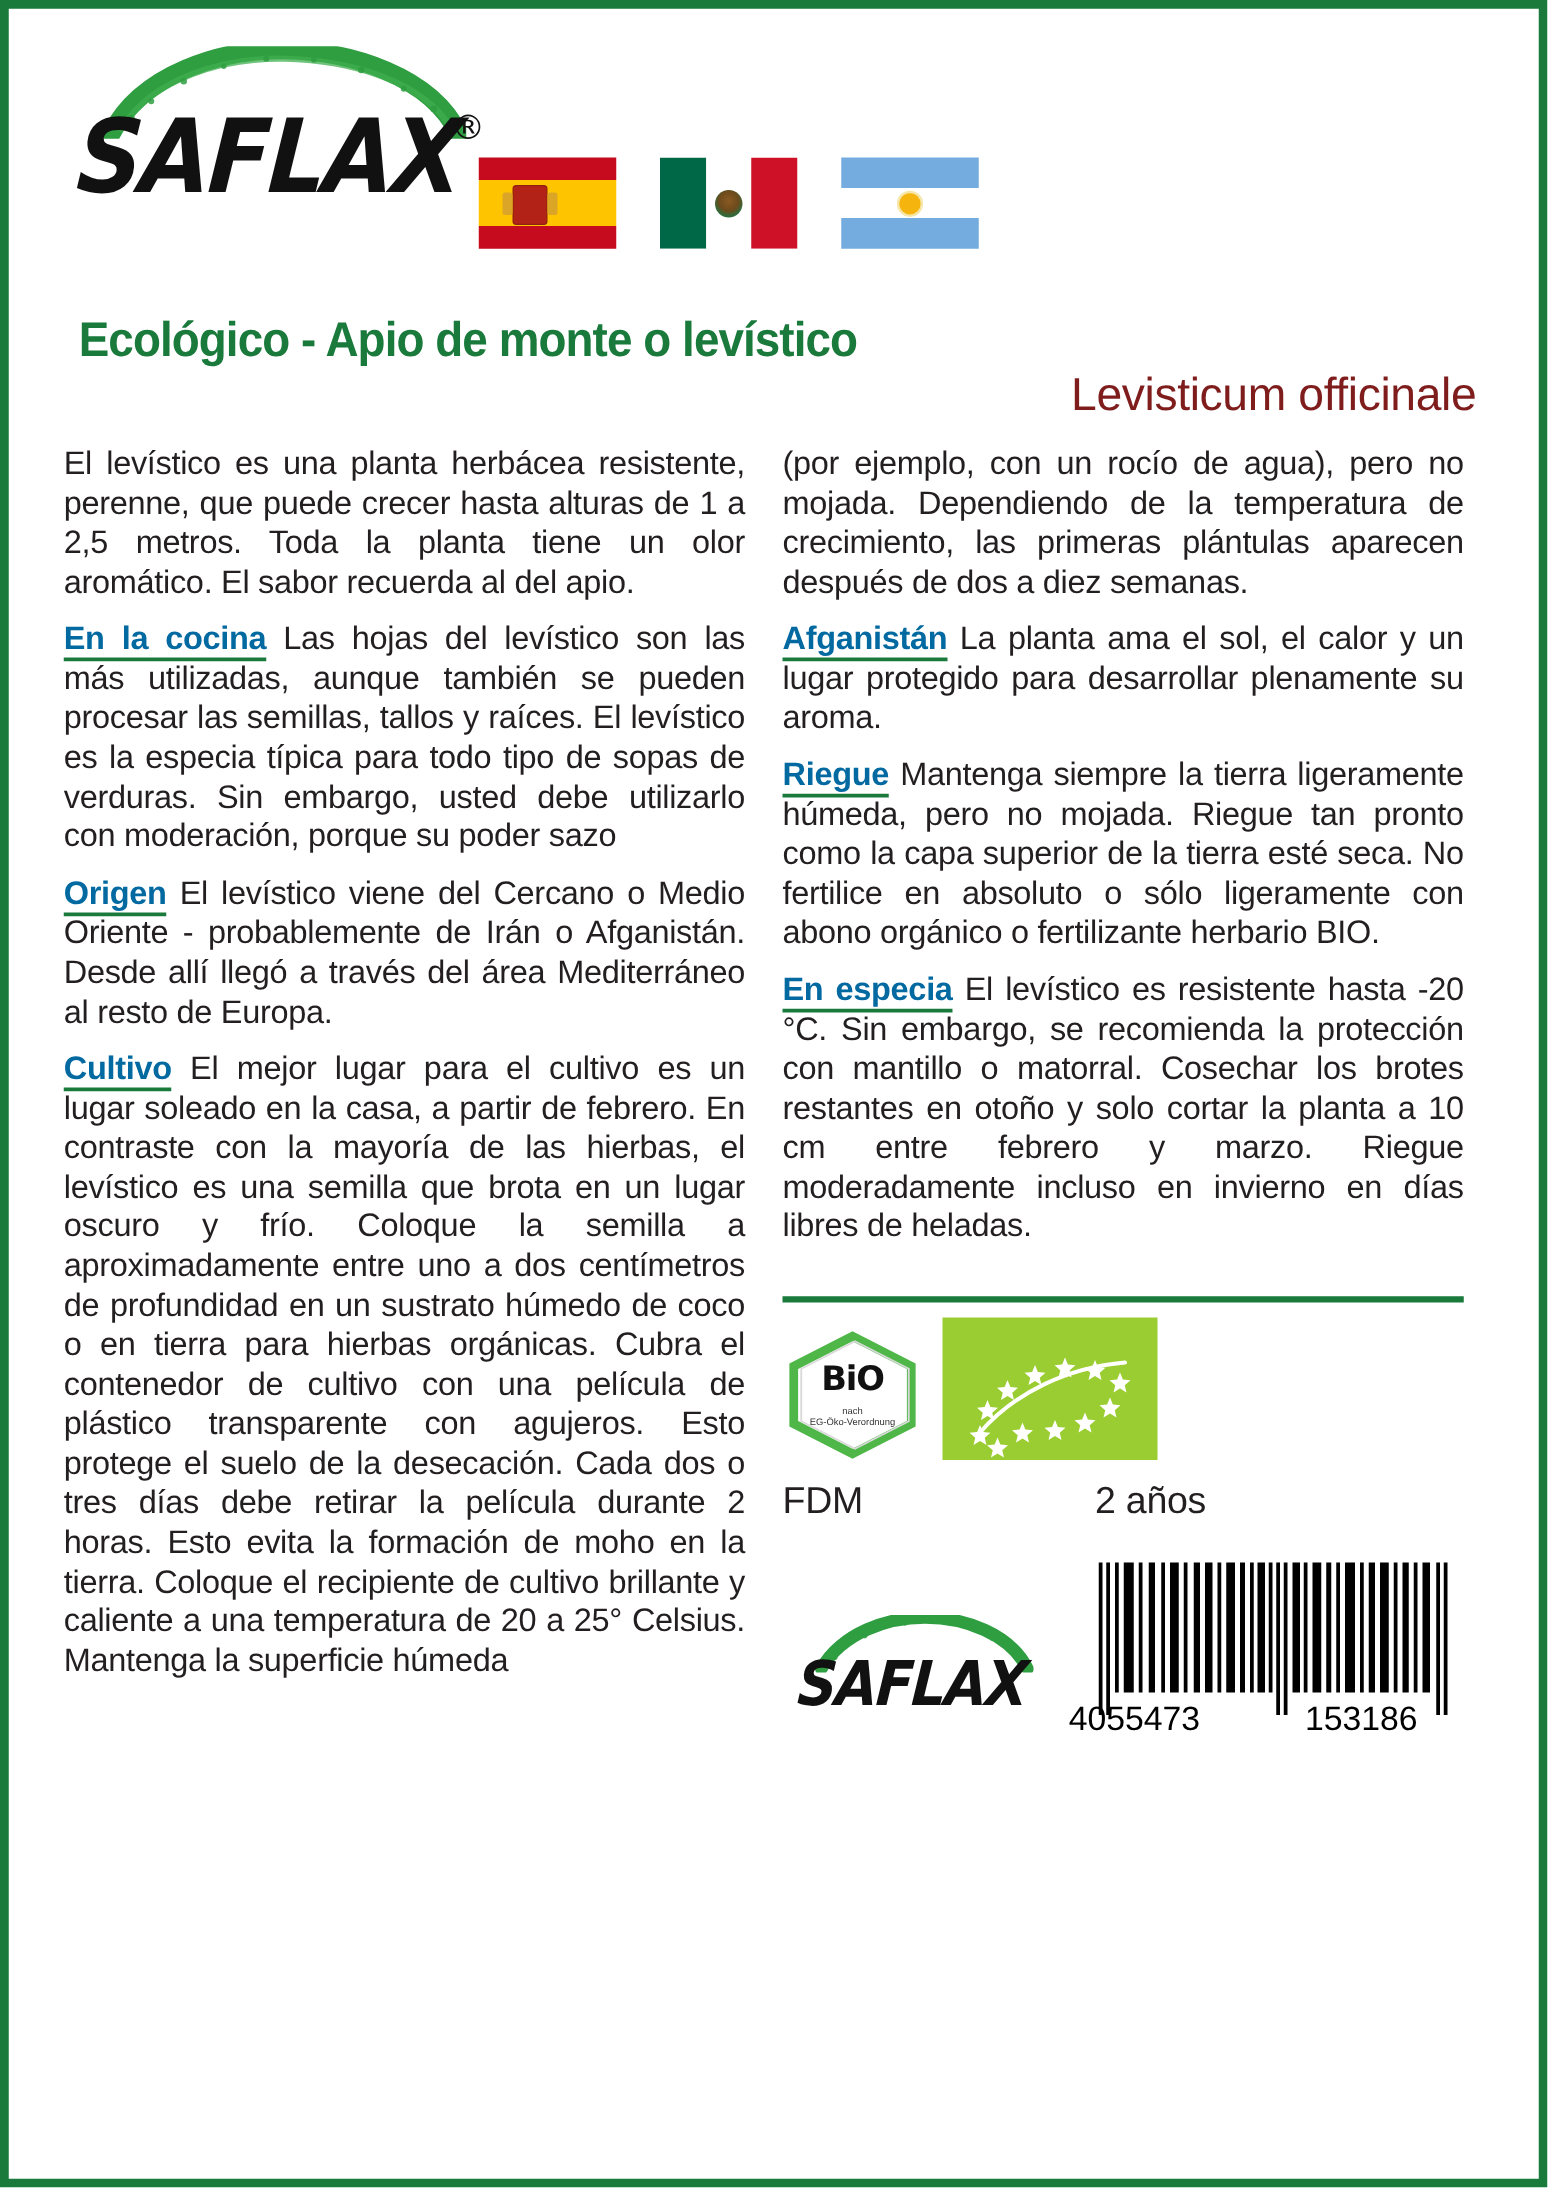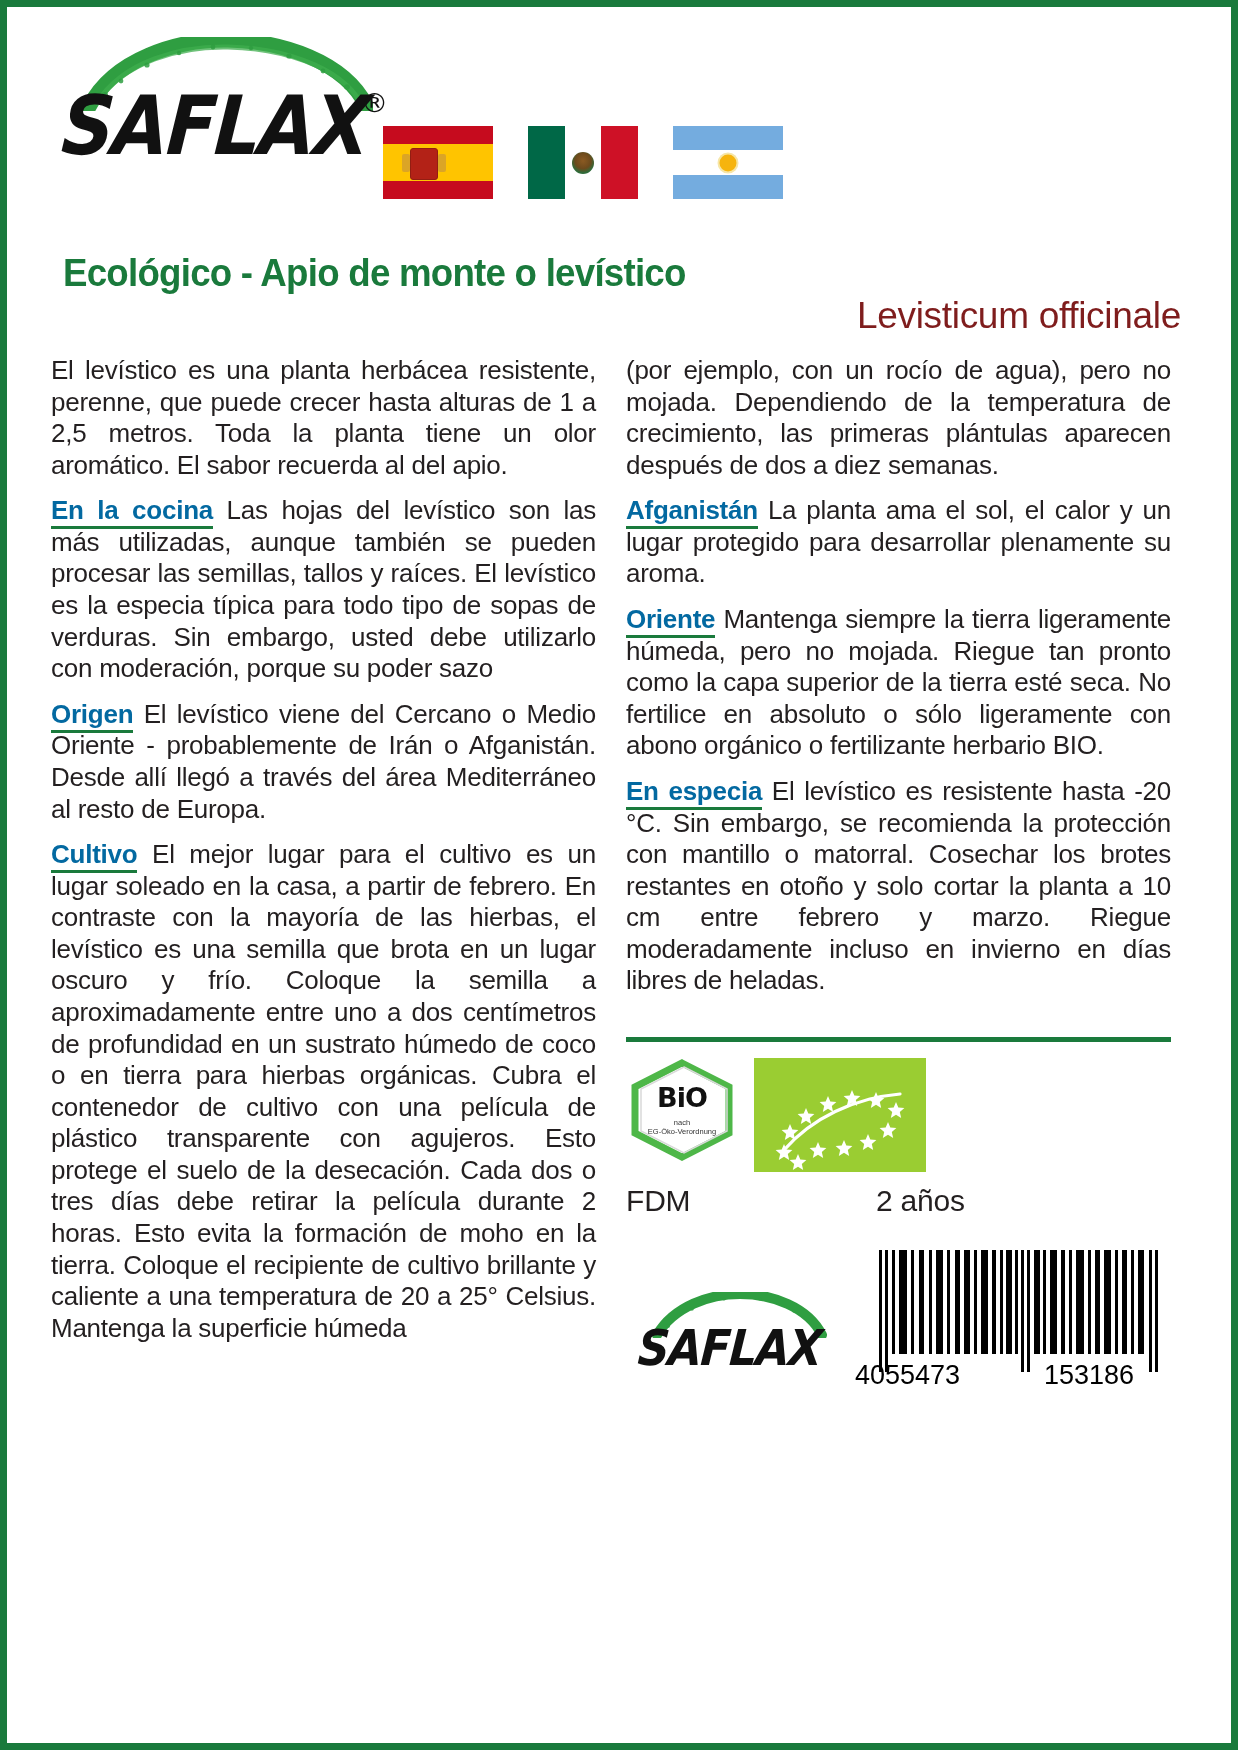--- a/index.html
+++ b/index.html
@@ -203,21 +203,21 @@
     margin-top: 40px;
   }
   .divider {
     height: 5px;
     background: #1a7a3c;
     margin: 0 0 16px 0;
     width: 100%;
   }
   .cert-row {
     display: flex;
-    align-items: flex-start;
+    align-items: flex-end;
     gap: 16px;
     height: 110px;
   }
   .bio-seal {
     position: relative;
     width: 112px;
     height: 104px;
     flex: 0 0 112px;
   }
   .bio-hex {
@@ -389,21 +389,21 @@
       <div class="col">
         <p>
           <span>(por ejemplo, con un rocío de agua), pero no mojada. Dependiendo de la temperatura de crecimiento, las primeras plántulas aparecen después de dos a diez semanas.</span>
         </p>
 
         <p>
           <span class="sec-head">Afganistán</span><span> La planta ama el sol, el calor y un lugar protegido para desarrollar plenamente su aroma.</span>
         </p>
 
         <p>
-          <span class="sec-head">Oriente</span><span> Mantenga siempre la tierra ligeramente húmeda, pero no mojada. Riegue tan pronto como la capa superior de la tierra esté seca. No fertilice en absoluto o sólo ligeramente con abono orgánico o fertilizante herbario BIO.</span>
+          <span class="sec-head">Riegue</span><span> Mantenga siempre la tierra ligeramente húmeda, pero no mojada. Riegue tan pronto como la capa superior de la tierra esté seca. No fertilice en absoluto o sólo ligeramente con abono orgánico o fertilizante herbario BIO.</span>
         </p>
 
         <p>
           <span class="sec-head">En especia</span><span> El levístico es resistente hasta -20 °C. Sin embargo, se recomienda la protección con mantillo o matorral. Cosechar los brotes restantes en otoño y solo cortar la planta a 10 cm entre febrero y marzo. Riegue moderadamente incluso en invierno en días libres de heladas.</span>
         </p>
 
         <div class="footer-block">
           <div class="divider"></div>
 
           <div class="cert-row">

